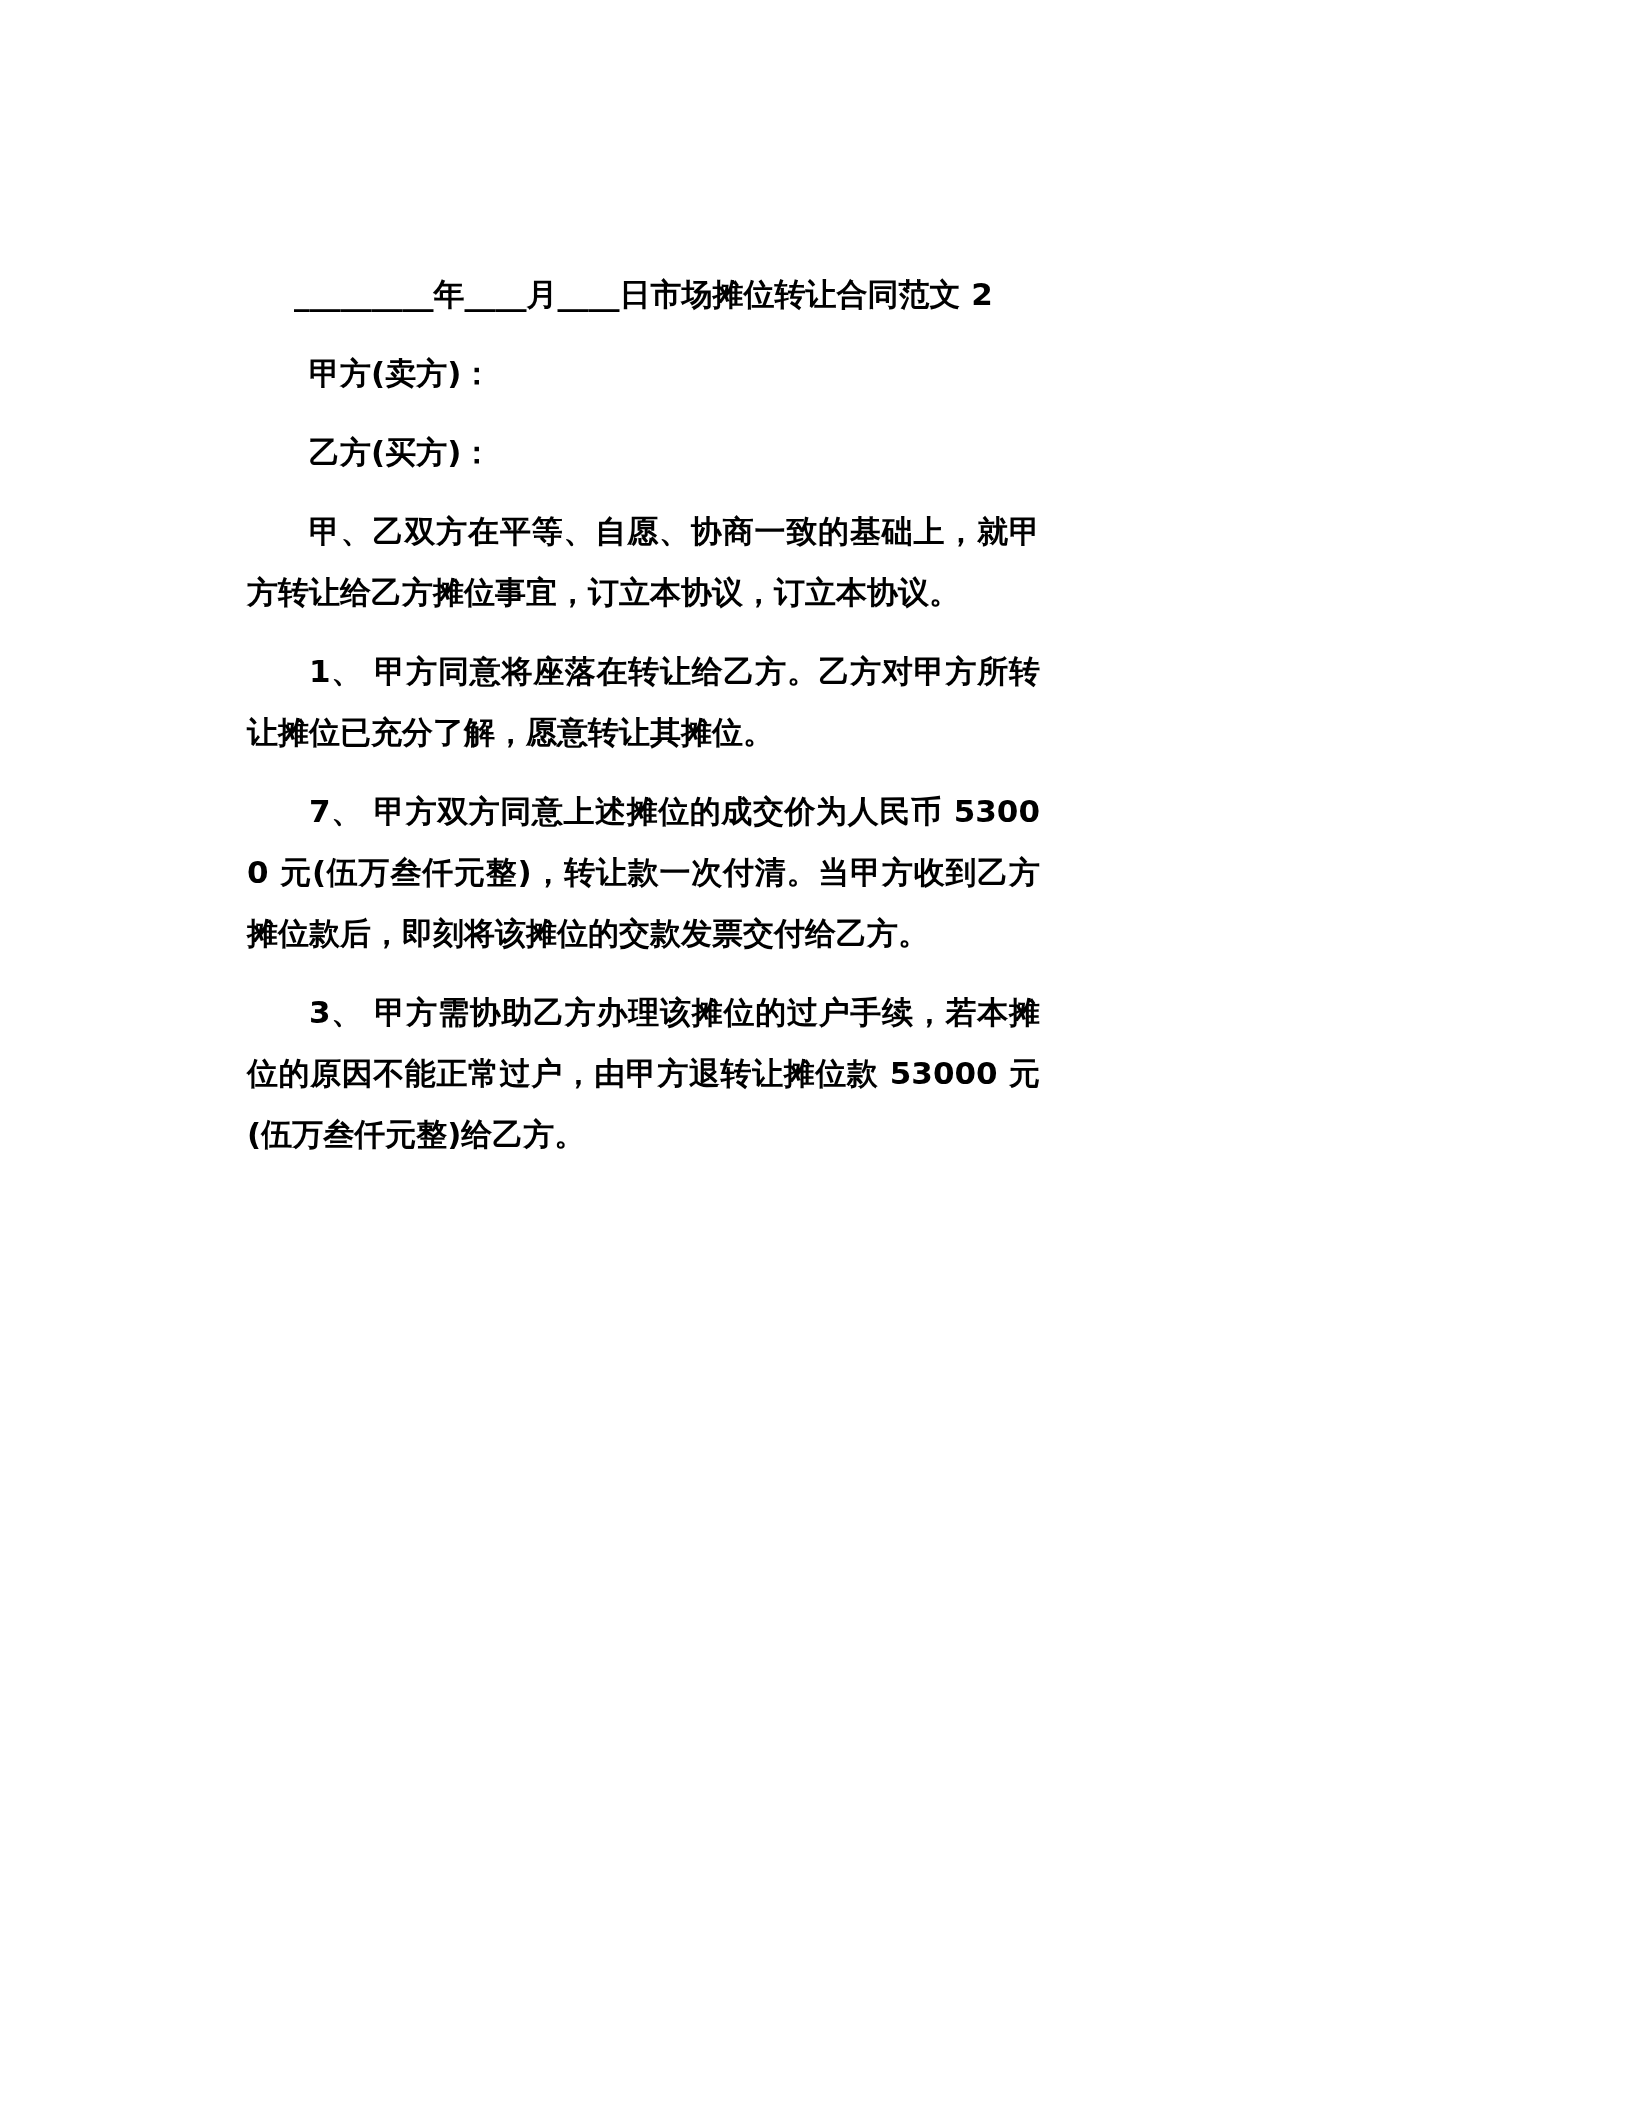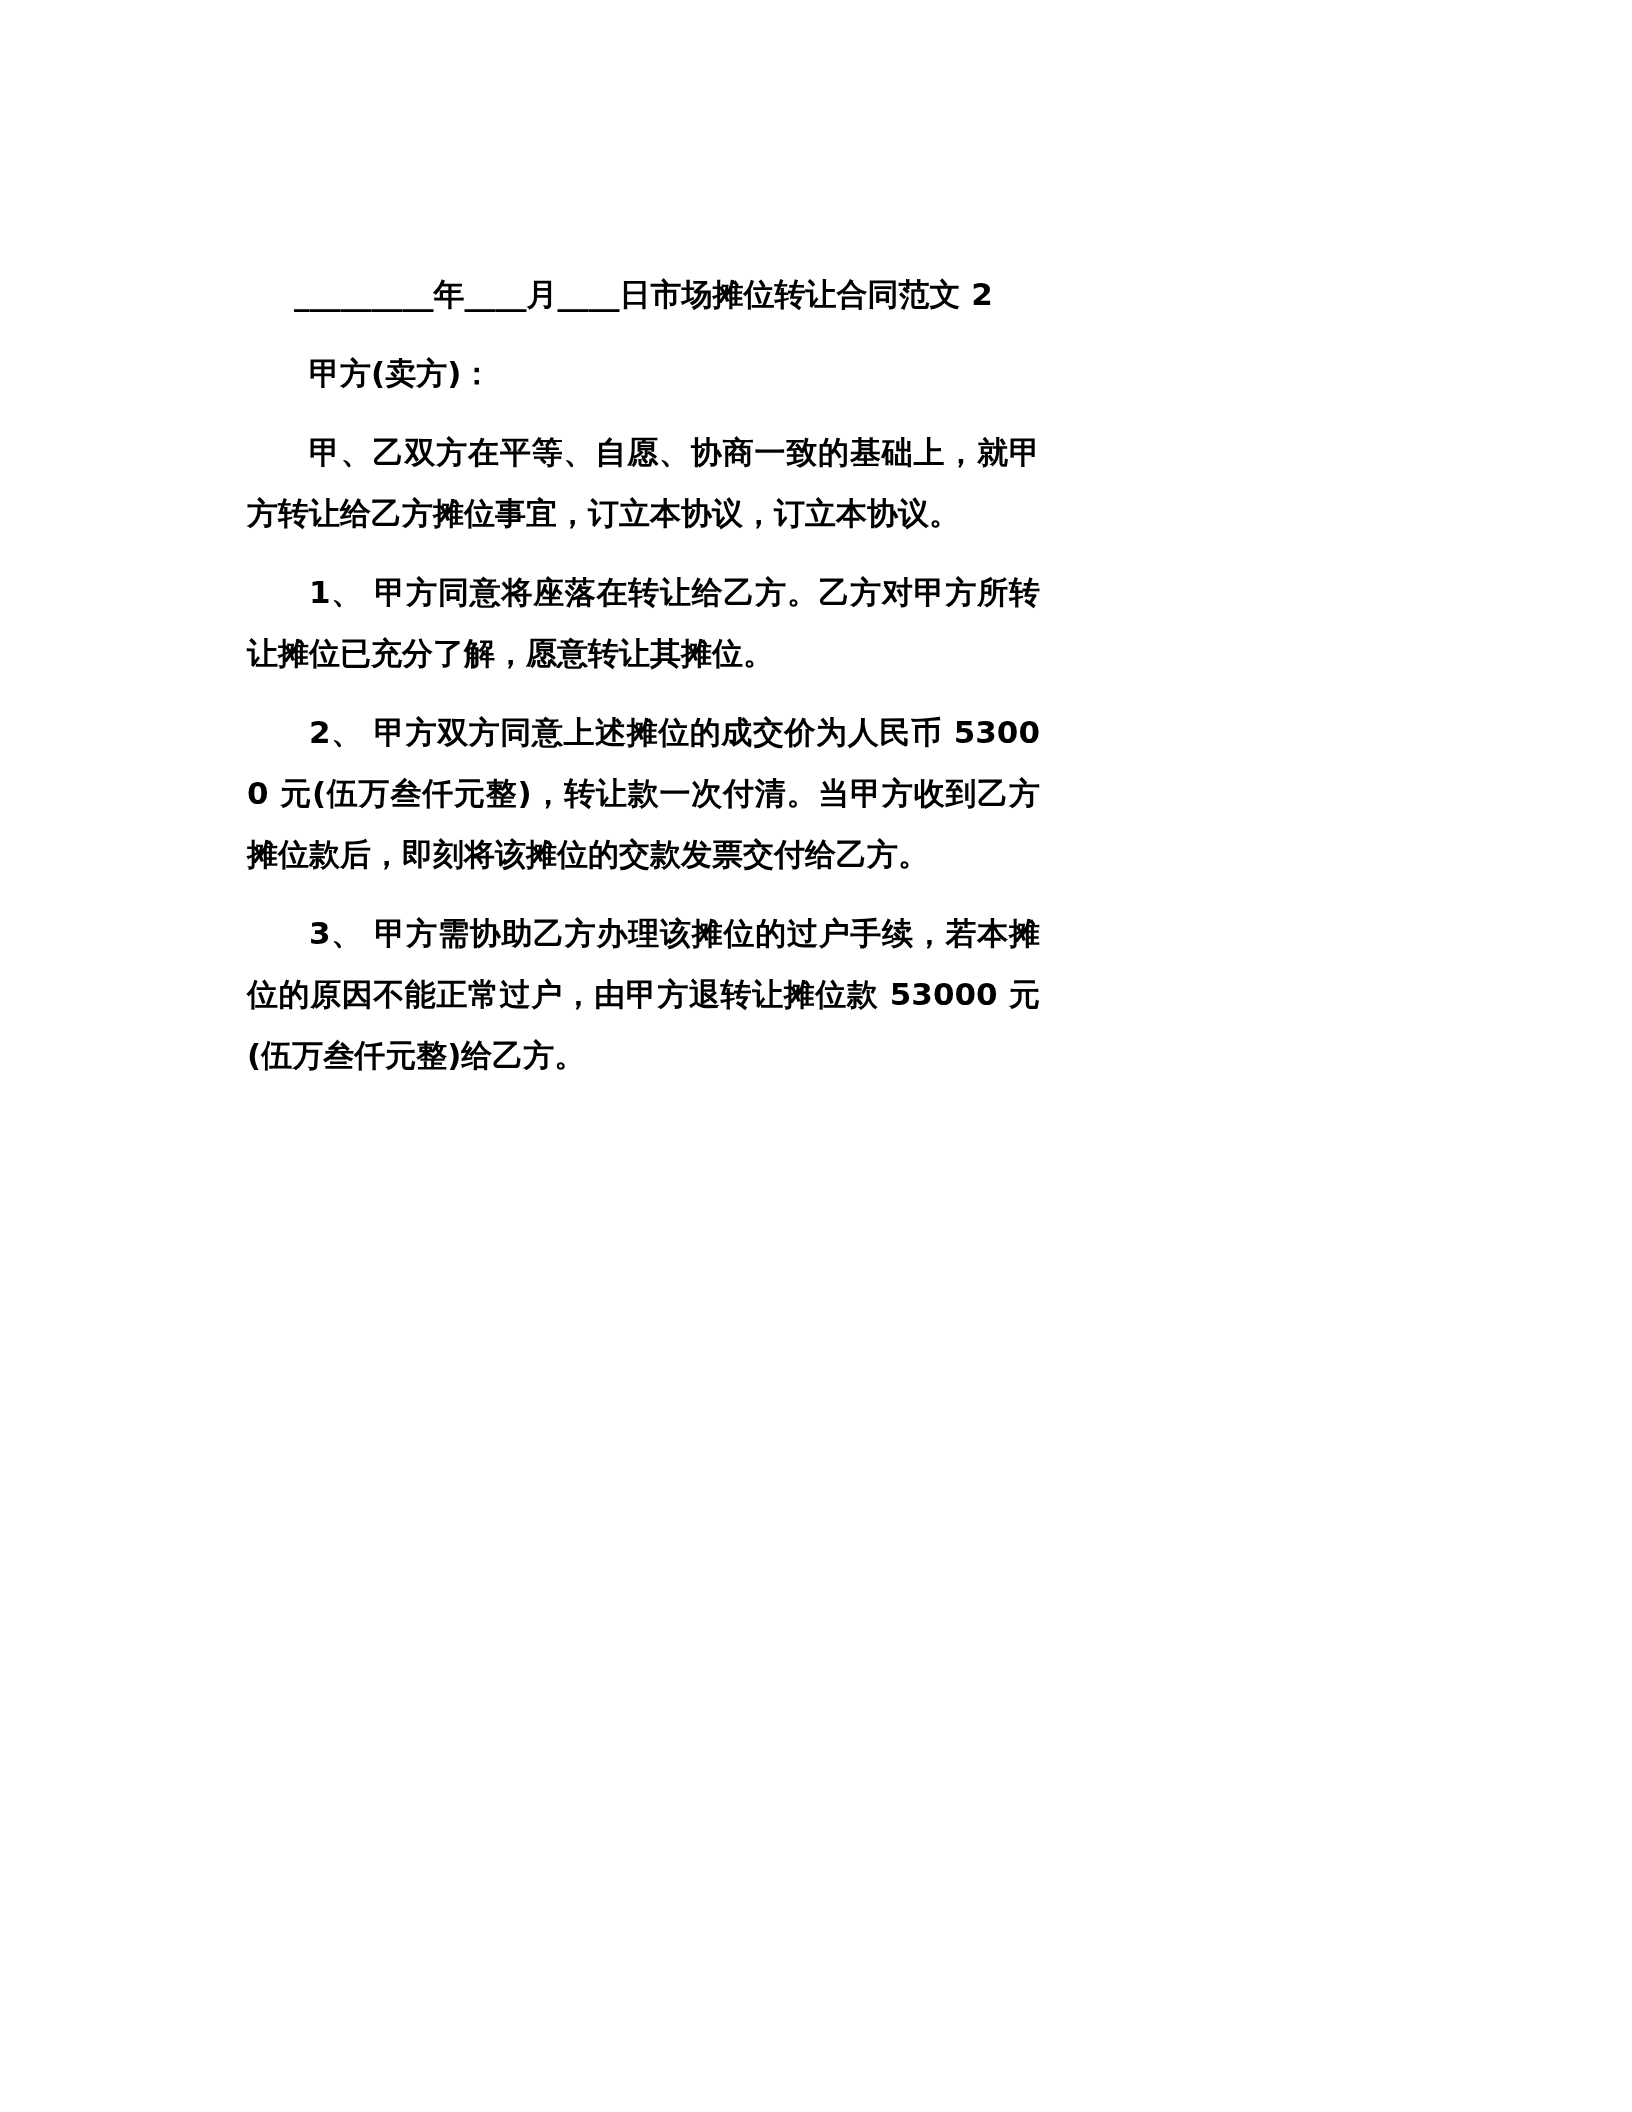--- a/index.html
+++ b/index.html
@@ -40,22 +40,23 @@
   }
 </style>
 </head>
 <body>
 
 <div class="page">
   <h1 class="doc-title">_________年____月____日市场摊位转让合同范文 2</h1>
 
   <p class="para">甲方(卖方)：</p>
 
+  <p class="para">乙方(买方)：</p>
 
   <p class="para">甲、乙双方在平等、自愿、协商一致的基础上，就甲方转让给乙方摊位事宜，订立本协议，订立本协议。</p>
 
   <p class="para">1、 甲方同意将座落在转让给乙方。乙方对甲方所转让摊位已充分了解，愿意转让其摊位。</p>
 
-  <p class="para">2、 甲方双方同意上述摊位的成交价为人民币 53000 元(伍万叁仟元整)，转让款一次付清。当甲方收到乙方摊位款后，即刻将该摊位的交款发票交付给乙方。</p>
+  <p class="para">7、 甲方双方同意上述摊位的成交价为人民币 53000 元(伍万叁仟元整)，转让款一次付清。当甲方收到乙方摊位款后，即刻将该摊位的交款发票交付给乙方。</p>
 
   <p class="para">3、 甲方需协助乙方办理该摊位的过户手续，若本摊位的原因不能正常过户，由甲方退转让摊位款 53000 元(伍万叁仟元整)给乙方。</p>
 
 </div>
 
 </body></html>

